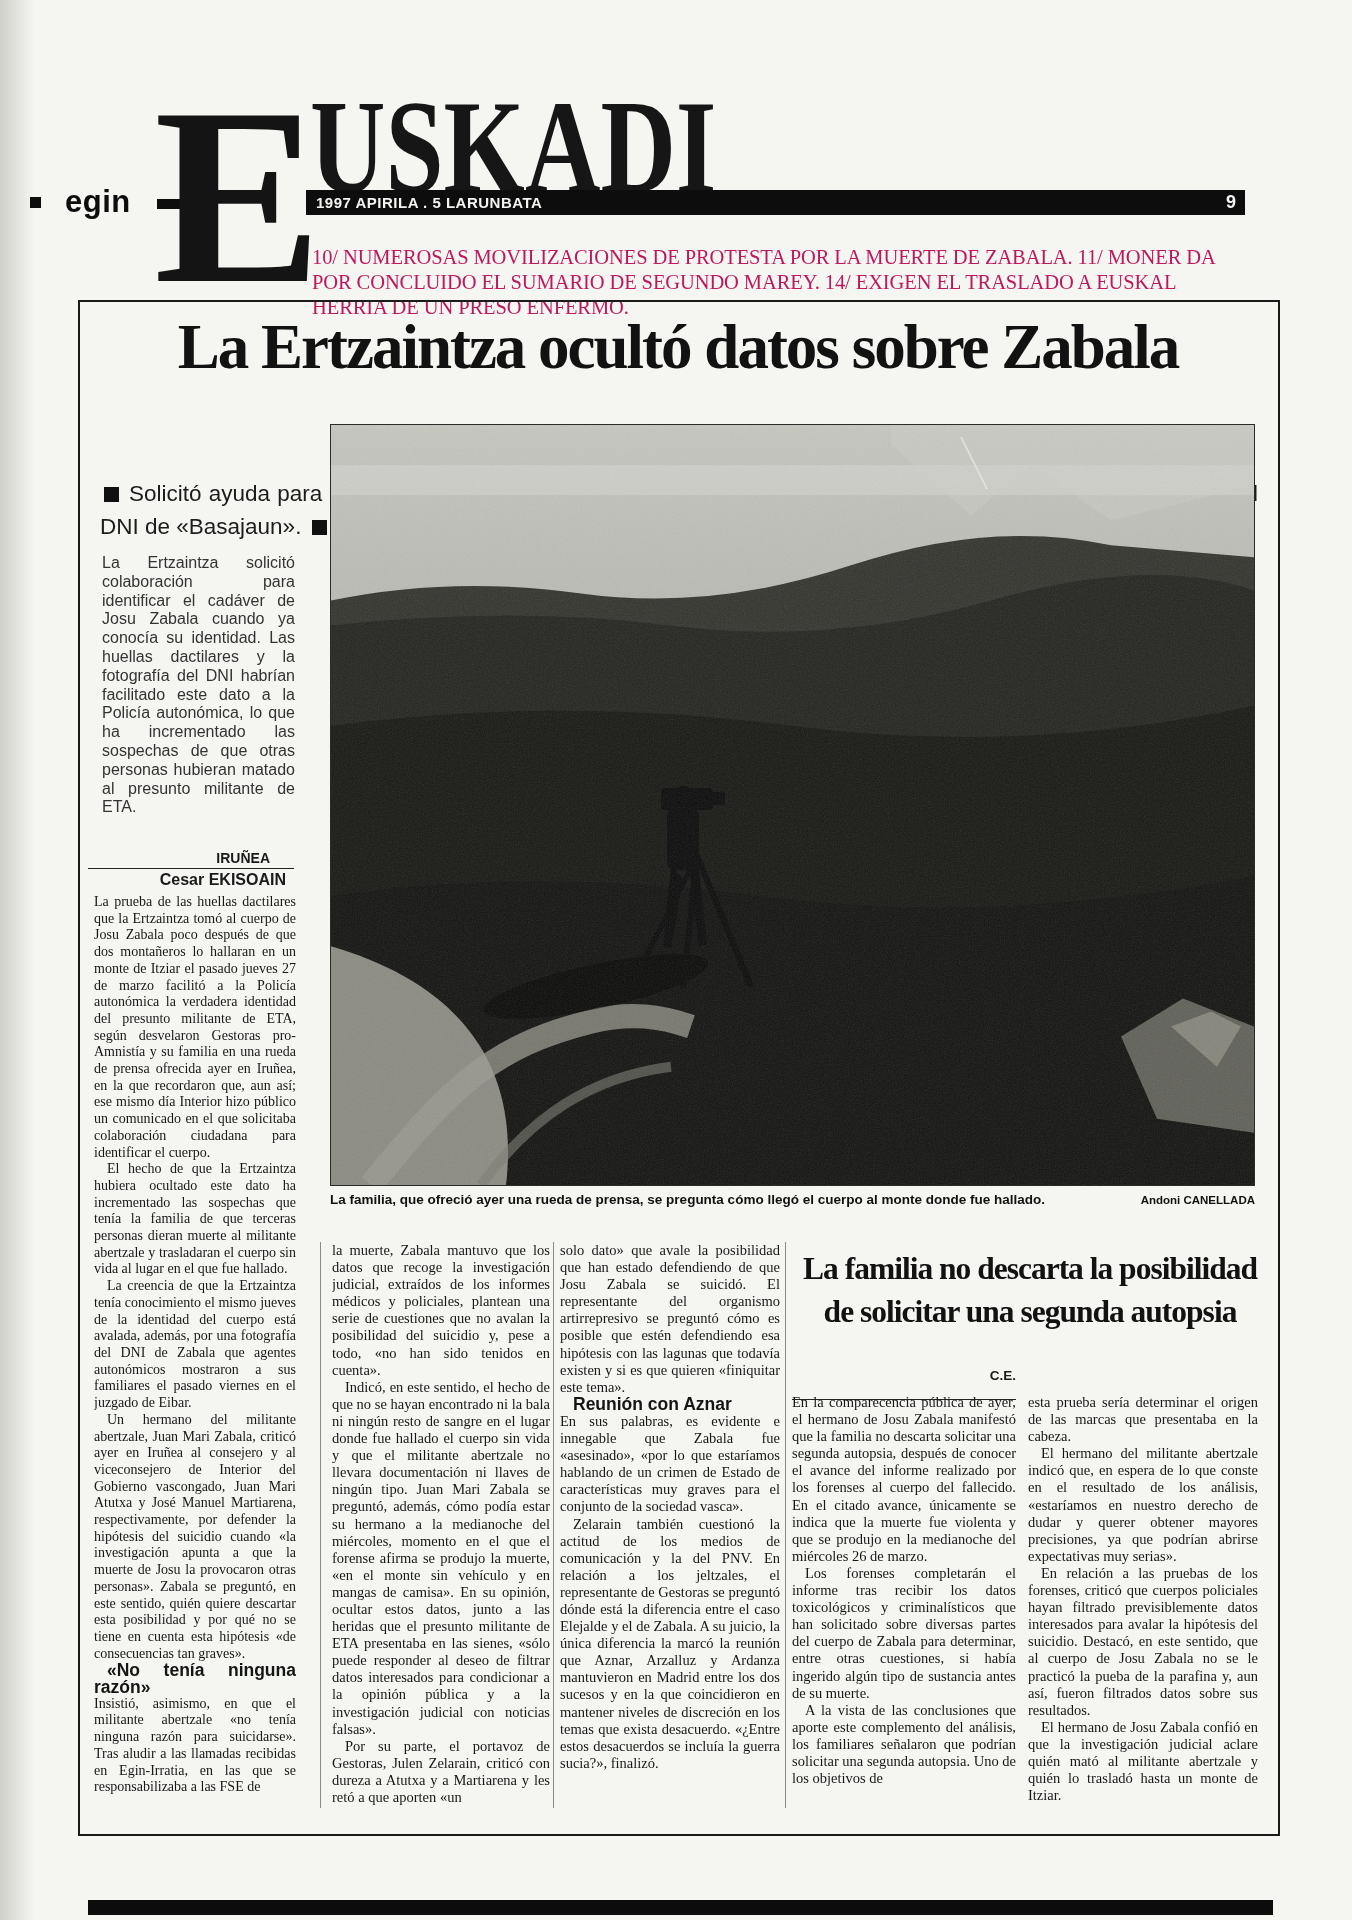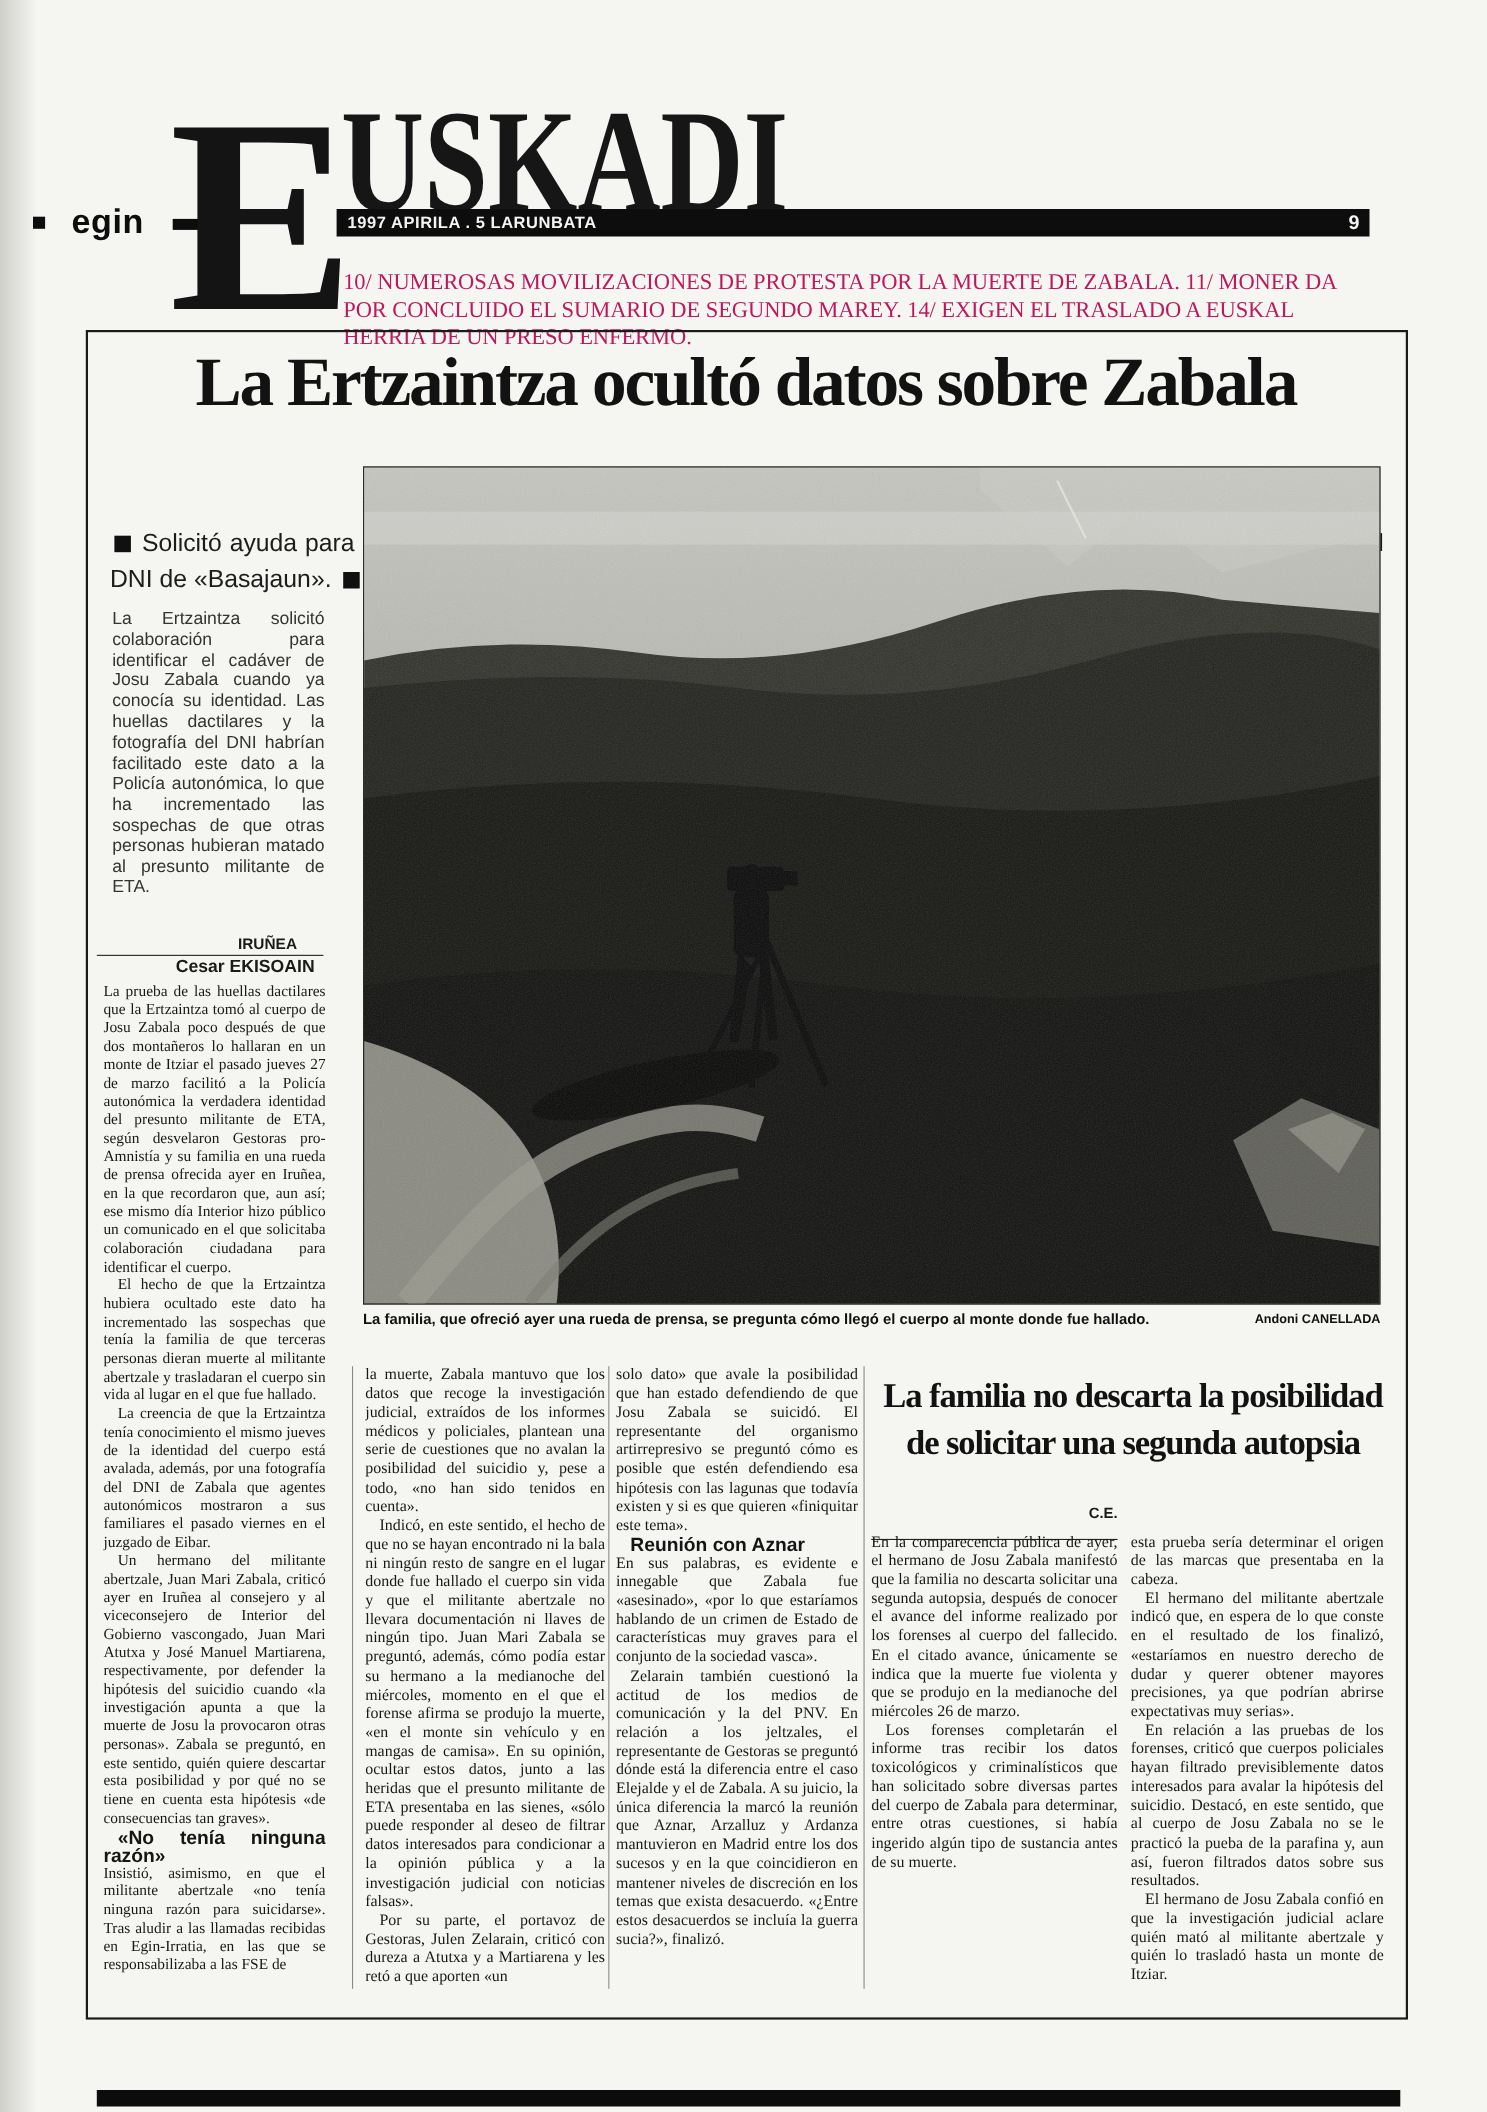--- a/index.html
+++ b/index.html
@@ -154,24 +154,25 @@
       <p class="noind">En sus palabras, es evidente e innegable que Zabala fue «asesinado», «por lo que estaríamos hablando de un crimen de Estado de características muy graves para el conjunto de la sociedad vasca».</p>
       <p>Zelarain también cuestionó la actitud de los medios de comunicación y la del PNV. En relación a los jeltzales, el representante de Gestoras se preguntó dónde está la diferencia entre el caso Elejalde y el de Zabala. A su juicio, la única diferencia la marcó la reunión que Aznar, Arzalluz y Ardanza mantuvieron en Madrid entre los dos sucesos y en la que coincidieron en mantener niveles de discreción en los temas que exista desacuerdo. «¿Entre estos desacuerdos se incluía la guerra sucia?», finalizó.</p>
     </div>
 
     <div class="sub-headline">La familia no descarta la posibilidad de solicitar una segunda autopsia</div>
     <div class="sub-byline">C.E.</div>
 
     <div class="bodytext subcol1">
       <p class="noind">En la comparecencia pública de ayer, el hermano de Josu Zabala manifestó que la familia no descarta solicitar una segunda autopsia, después de conocer el avance del informe realizado por los forenses al cuerpo del fallecido. En el citado avance, únicamente se indica que la muerte fue violenta y que se produjo en la medianoche del miércoles 26 de marzo.</p>
       <p>Los forenses completarán el informe tras recibir los datos toxicológicos y criminalísticos que han solicitado sobre diversas partes del cuerpo de Zabala para determinar, entre otras cuestiones, si había ingerido algún tipo de sustancia antes de su muerte.</p>
+      <p>A la vista de las conclusiones que aporte este complemento del análisis, los familiares señalaron que podrían solicitar una segunda autopsia. Uno de los objetivos de</p>
     </div>
     <div class="bodytext subcol2">
       <p class="noind">esta prueba sería determinar el origen de las marcas que presentaba en la cabeza.</p>
-      <p>El hermano del militante abertzale indicó que, en espera de lo que conste en el resultado de los finalizó, «estaríamos en nuestro derecho de dudar y querer obtener mayores precisiones, ya que podrían abrirse expectativas muy serias».</p>
+      <p>El hermano del militante abertzale indicó que, en espera de lo que conste en el resultado de los análisis, «estaríamos en nuestro derecho de dudar y querer obtener mayores precisiones, ya que podrían abrirse expectativas muy serias».</p>
       <p>En relación a las pruebas de los forenses, criticó que cuerpos policiales hayan filtrado previsiblemente datos interesados para avalar la hipótesis del suicidio. Destacó, en este sentido, que al cuerpo de Josu Zabala no se le practicó la pueba de la parafina y, aun así, fueron filtrados datos sobre sus resultados.</p>
       <p>El hermano de Josu Zabala confió en que la investigación judicial aclare quién mató al militante abertzale y quién lo trasladó hasta un monte de Itziar.</p>
     </div>
 
   </div>
 
   <div class="bottom-bar"></div>
 </div>
 
 </body></html>

